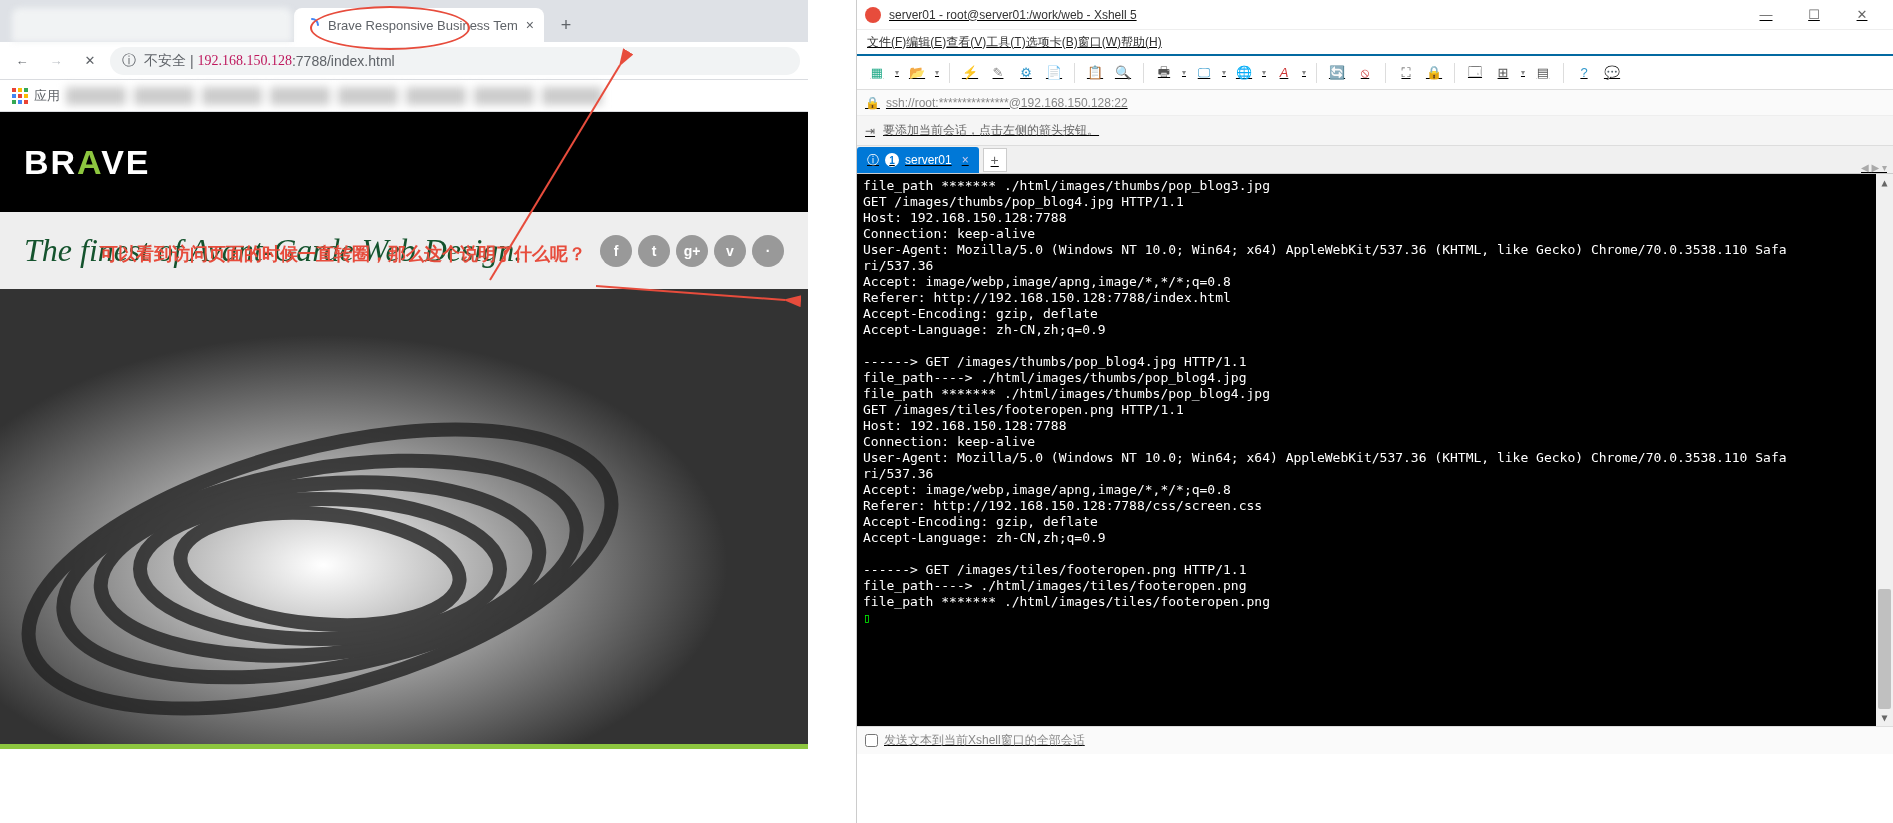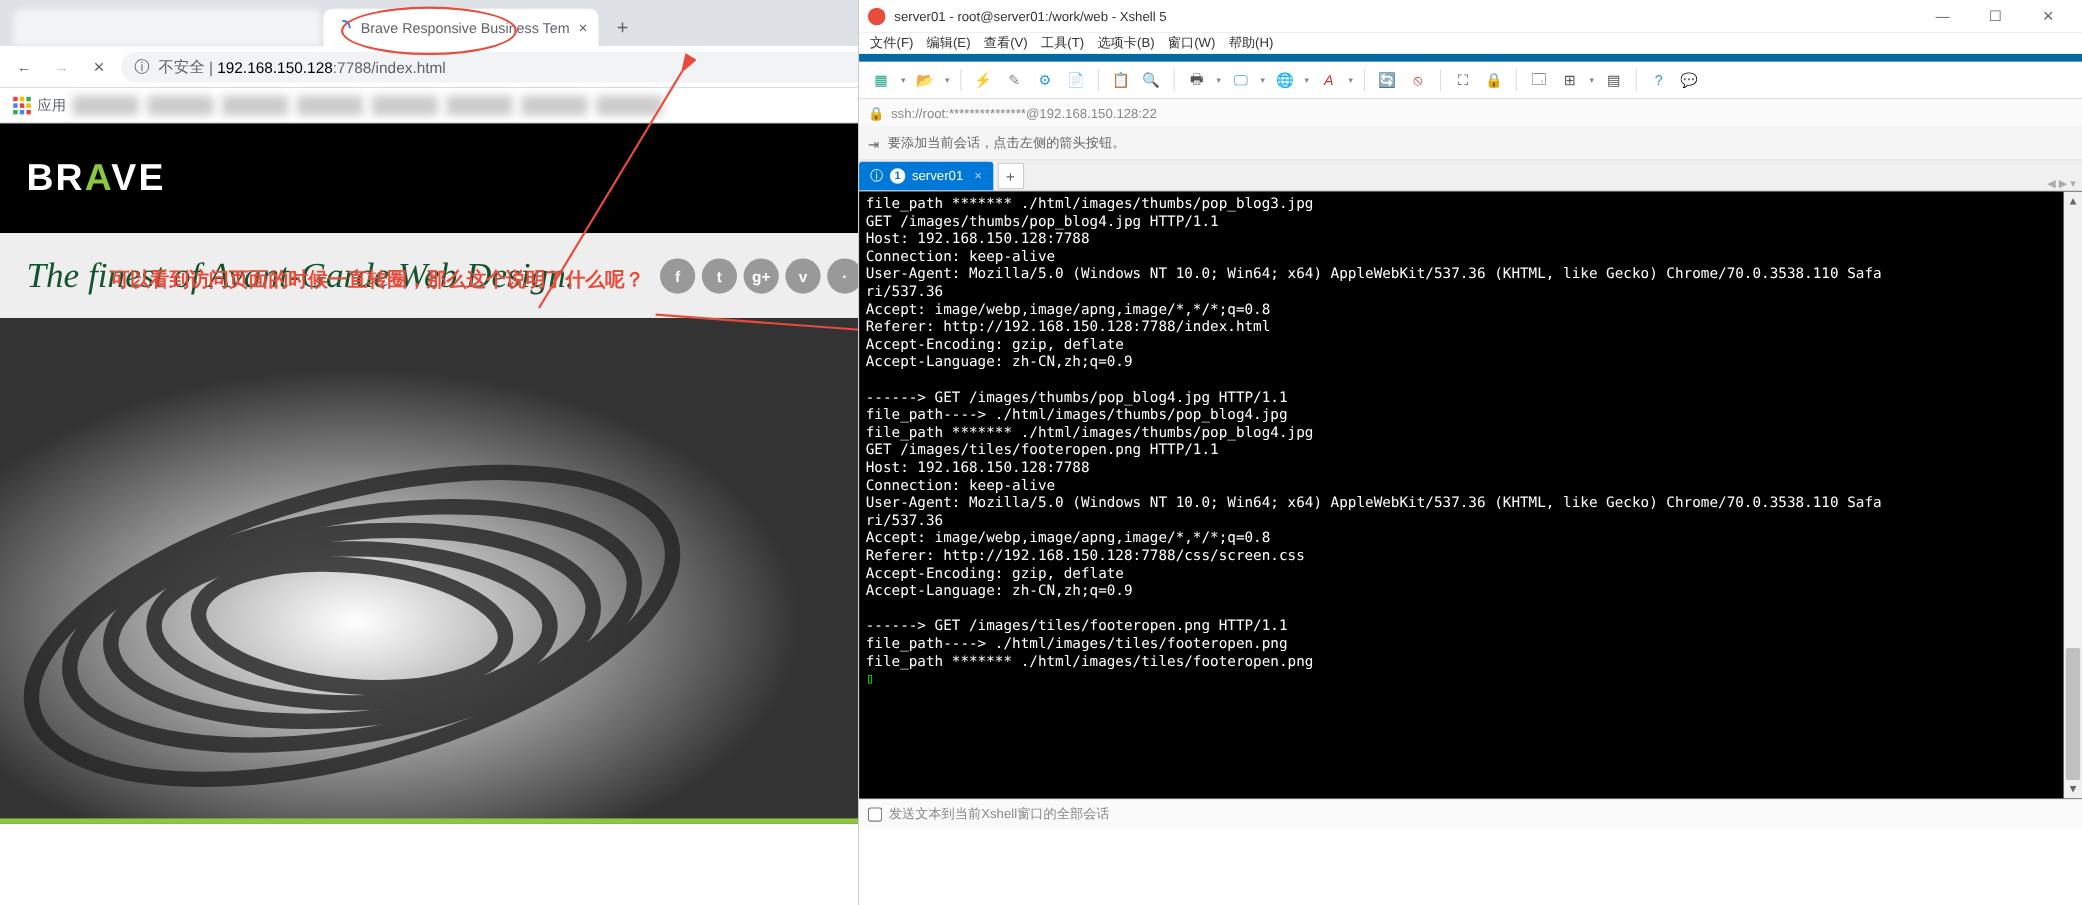--- a/index.html
+++ b/index.html
@@ -15,21 +15,21 @@
 .tab .close { margin-left: 8px; color: #5f6368; cursor: pointer; font-size: 14px; }
 .tab-plus { width: 28px; height: 28px; display: flex; align-items: center; justify-content: center; color: #5f6368; font-size: 18px; margin-left: 6px; margin-bottom: 3px; cursor: pointer; }
 .ellipse { position: absolute; border: 2px solid #e74c3c; border-radius: 50%; pointer-events: none; }
 
 .addrbar { height: 38px; background: #fff; border-bottom: 1px solid #dadce0; display: flex; align-items: center; padding: 0 8px; gap: 6px; }
 .nav-btn { width: 28px; height: 28px; display: flex; align-items: center; justify-content: center; color: #5f6368; cursor: pointer; border-radius: 50%; }
 .nav-btn.dis { color: #bdc1c6; }
 .urlbox { flex: 1; height: 28px; background: #f1f3f4; border-radius: 14px; display: flex; align-items: center; padding: 0 12px; font-size: 14px; color: #5f6368; }
 .urlbox .info { margin-right: 8px; }
 .urlbox .insecure { color: #5f6368; }
-.urlbox .url-host { color: #000000; }
+.urlbox .url-host { color: #be185d; font-family: Liberation Serif, serif; }
 
 .bookbar { height: 32px; background: #fff; border-bottom: 1px solid #dadce0; display: flex; align-items: center; padding: 0 12px; gap: 6px; }
 .apps { display: flex; align-items: center; gap: 6px; color: #5f6368; font-size: 13px; }
 .grid9 { display: grid; grid-template-columns: repeat(3,4px); grid-template-rows: repeat(3,4px); gap: 2px; }
 .grid9 span { background: #ea4335; }
 .grid9 span:nth-child(2){background:#fbbc04}.grid9 span:nth-child(3){background:#34a853}.grid9 span:nth-child(4){background:#4285f4}.grid9 span:nth-child(5){background:#ea4335}.grid9 span:nth-child(6){background:#fbbc04}.grid9 span:nth-child(7){background:#34a853}.grid9 span:nth-child(8){background:#4285f4}.grid9 span:nth-child(9){background:#ea4335}
 .blur-bookmarks { flex:1; height: 18px; display:flex; gap:8px; filter: blur(4px); }
 .blur-bookmarks div { width: 60px; height: 18px; background: #ccc; }
 
 .page { position: relative; height: calc(823px - 42px - 38px - 32px); overflow: hidden; }
@@ -46,28 +46,28 @@
 .tagline { font-style: italic; color: #14532d; font-size: 32px; font-family: Georgia, serif; text-align: center; }
 .socials { margin-left: auto; display: flex; gap: 6px; }
 .soc { width: 32px; height: 32px; border-radius: 50%; background: #999; color: #fff; display: flex; align-items: center; justify-content: center; font-weight: bold; font-size: 14px; }
 .hero { height: 460px; background: linear-gradient(135deg,#e0e0e0,#808080); position: relative; overflow: hidden; }
 .hero svg { width: 100%; height: 100%; }
 .greenline { position: absolute; bottom: 0; left: 0; right: 0; height: 5px; background: #8dc63f; }
 
 .arrow-line { position: absolute; pointer-events: none; }
 
 
-.xshell { position: absolute; left: 780px; top: 0; right: 0; height: 823px; background: #fff; border-left: 1px solid #ccc; }
+.xshell { position: absolute; left: 856px; top: 0; right: 0; height: 823px; background: #fff; border-left: 1px solid #ccc; text-decoration: underline; }
 .titlebar { height: 30px; background: #fff; display: flex; align-items: center; padding: 0 8px; border-bottom: 1px solid #eee; }
 .titlebar .ico { width: 16px; height: 16px; background: #e74c3c; border-radius: 50%; margin-right: 8px; }
 .titlebar .ttl { font-size: 12px; color: #333; }
 .winbtns { margin-left: auto; display: flex; gap: 2px; }
 .winbtn { width: 46px; height: 28px; display: flex; align-items: center; justify-content: center; color: #666; cursor: pointer; }
 
-.menubar { height: 26px; display: flex; align-items: center; padding: 0 10px; gap: 12px; font-size: 12px; color: #333; border-bottom: 7px solid #0369a1; }
+.menubar { height: 26px; display: flex; align-items: center; padding: 0 10px; gap: 0; font-size: 12px; color: #333; border-bottom: 2px solid #0369a1; }
 .menubar span { cursor: pointer; }
 
 .toolbar { height: 34px; display: flex; align-items: center; padding: 0 8px; gap: 4px; border-bottom: 1px solid #ddd; }
 .tbtn { width: 24px; height: 24px; display: flex; align-items: center; justify-content: center; cursor: pointer; color: #555; }
 .tsep { width: 1px; height: 20px; background: #ddd; margin: 0 4px; }
 .dropin { width: 8px; display:flex; align-items:center; justify-content:center; color:#888; font-size:8px; }
 
 .sshbar { height: 26px; display: flex; align-items: center; padding: 0 8px; gap: 6px; font-size: 12px; color: #888; background: #fafafa; border-bottom: 1px solid #eee; }
 .sshbar .lock { color: #aaa; }
 

